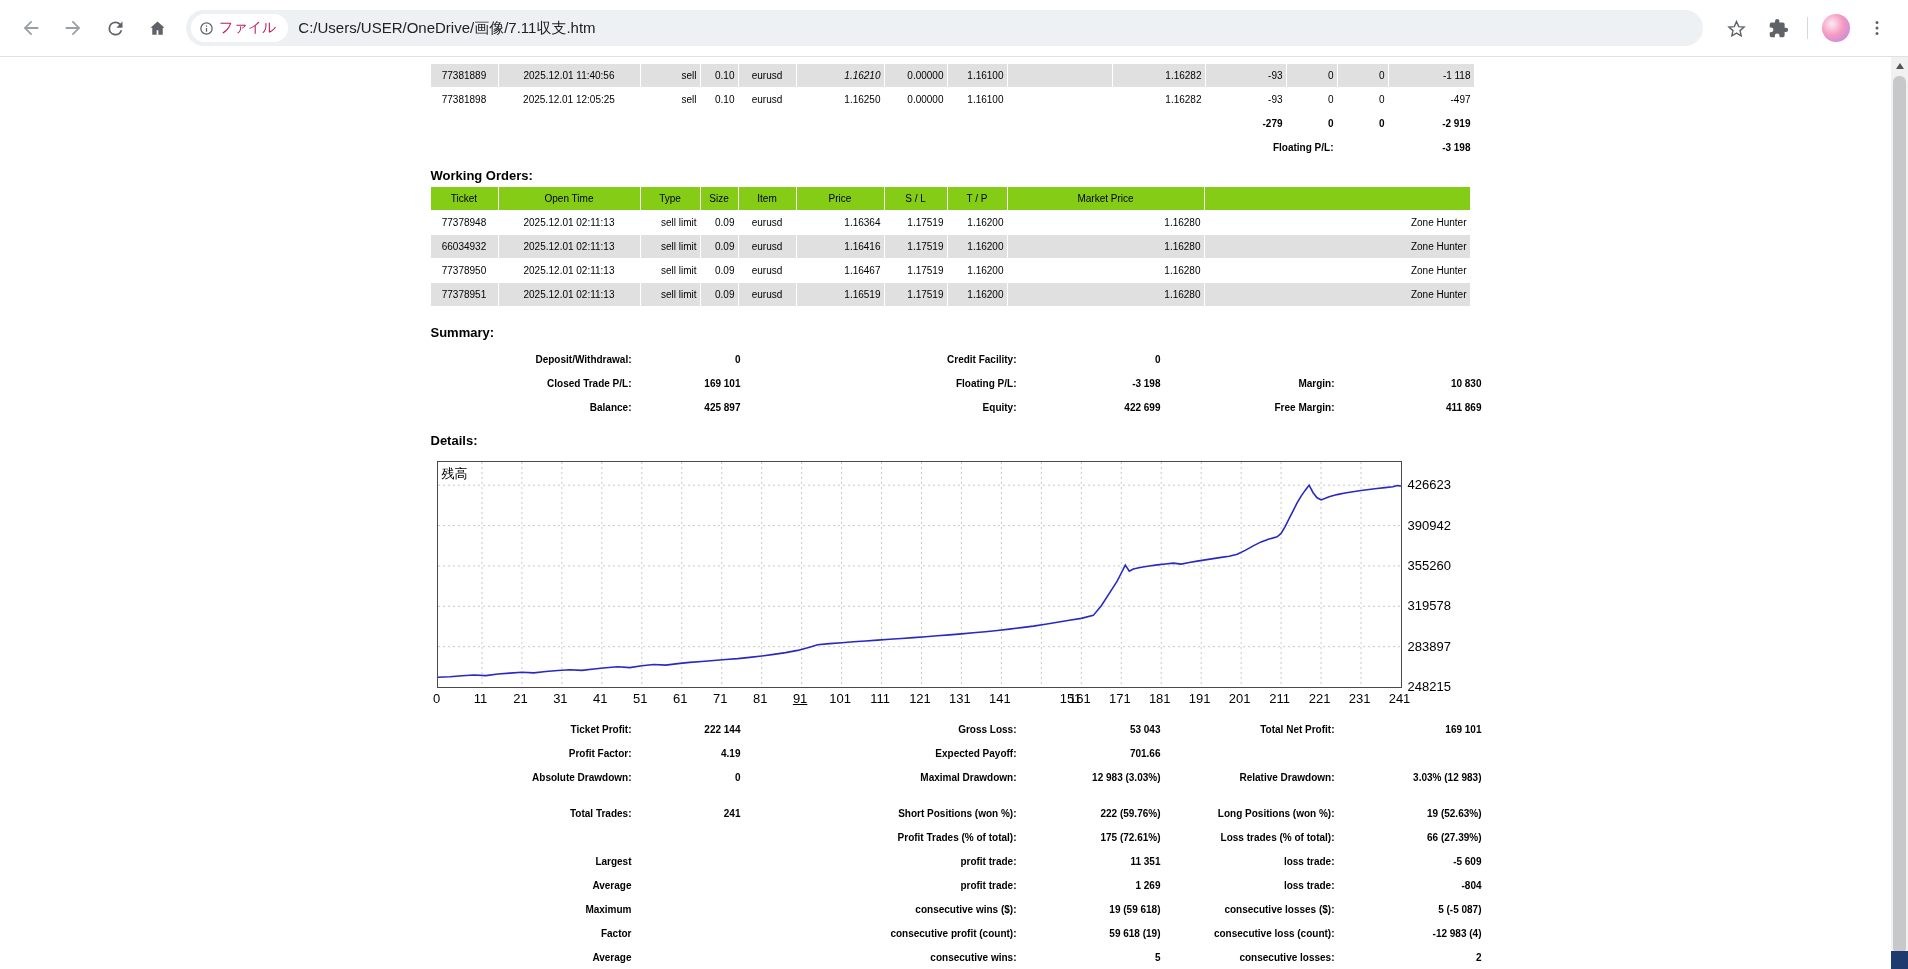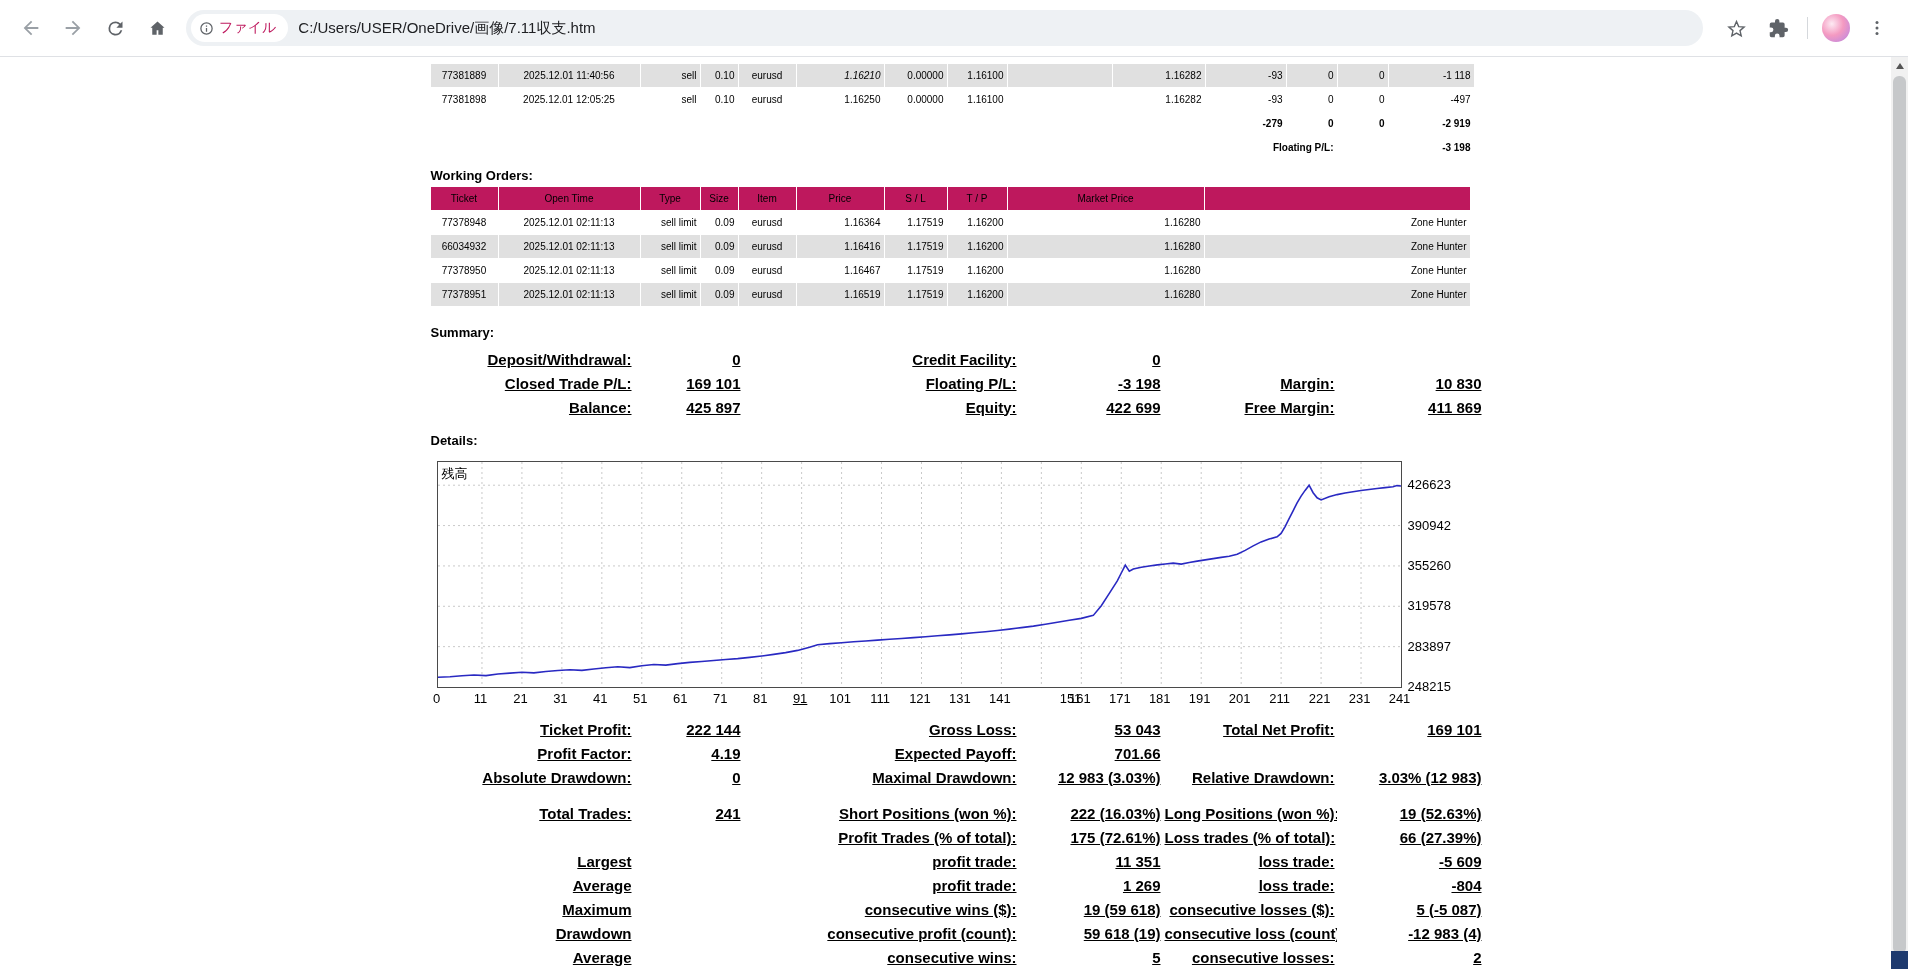--- a/index.html
+++ b/index.html
@@ -27,26 +27,26 @@
     border-bottom:6px solid #555;display:block;}
   .sb-thumb{position:absolute;top:19px;left:2px;width:13px;height:878px;background:#c6c8ca;
     border-radius:6px;cursor:pointer;}
   .sb-end{position:absolute;bottom:0;left:0;width:17px;height:18px;background:#1e3a6e;}
   
   .report{width:1032px;margin:6px auto 0;color:#000;}
   .trades{border-collapse:separate;border-spacing:1px;table-layout:fixed;width:1032px;
     font-size:10px;}
   .trades td{height:23px;padding:0 3px;white-space:nowrap;overflow:hidden;box-sizing:border-box;}
   .trades tr.gray td{background:#e0e0e0;}
-  .trades tr.hdr td{background:#be185d;text-align:center;}
+  .trades tr.hdr td{background:#84cc16;text-align:center;}
   .r{text-align:right;} .c{text-align:center;} .b{font-weight:bold;}
   .section-heading{font-size:13px;font-weight:bold;height:18px;margin:8px 0 0 1px;}
   .sh2{margin-top:18px;} .sh3{margin-top:14px;}
-  .pairs{width:1030px;border-collapse:collapse;table-layout:fixed;font-size:15px;
-    font-weight:bold;margin-top:4px;text-decoration:underline;}
+  .pairs{width:1030px;border-collapse:collapse;table-layout:fixed;font-size:10px;
+    font-weight:bold;margin-top:4px;}
   .pairs td{height:24px;padding:0 2px;text-align:right;white-space:nowrap;overflow:hidden;}
   .pairs tr.spacer td{height:12px;}
   
   .chart-wrap{position:relative;margin-top:10px;height:246px;}
   .chart-svg{position:absolute;left:7px;top:0;background:#fff;border:1px solid #4a4a4a;}
   .chart-title{position:absolute;left:12px;top:4px;font-size:13px;z-index:2;}
   .ylab{position:absolute;left:978px;width:70px;font-size:13px;text-align:left;}
   .xlab{position:absolute;top:230px;font-size:13px;transform:translateX(-50%);}
   svg .grid{stroke:#c9c9c9;stroke-width:1;stroke-dasharray:2,3;fill:none;}
   svg .bal{stroke:#2929c2;stroke-width:1.6;fill:none;}
@@ -360,21 +360,21 @@
             <td class="r b">Relative Drawdown:</td>
             <td class="r b">3.03% (12 983)</td>
           </tr>
           <tr class="spacer">
             <td class="r" colspan="6"></td>
           </tr>
           <tr>
             <td class="r b">Total Trades:</td>
             <td class="r b">241</td>
             <td class="r b">Short Positions (won %):</td>
-            <td class="r b">222 (16.03%)</td>
+            <td class="r b">222 (59.76%)</td>
             <td class="r b">Long Positions (won %):</td>
             <td class="r b">19 (52.63%)</td>
           </tr>
           <tr>
             <td class="r b"></td>
             <td class="r b"></td>
             <td class="r b">Profit Trades (% of total):</td>
             <td class="r b">175 (72.61%)</td>
             <td class="r b">Loss trades (% of total):</td>
             <td class="r b">66 (27.39%)</td>
@@ -397,21 +397,21 @@
           </tr>
           <tr>
             <td class="r b">Maximum</td>
             <td class="r b"></td>
             <td class="r b">consecutive wins ($):</td>
             <td class="r b">19 (59 618)</td>
             <td class="r b">consecutive losses ($):</td>
             <td class="r b">5 (-5 087)</td>
           </tr>
           <tr>
-            <td class="r b">Drawdown</td>
+            <td class="r b">Factor</td>
             <td class="r b"></td>
             <td class="r b">consecutive profit (count):</td>
             <td class="r b">59 618 (19)</td>
             <td class="r b">consecutive loss (count):</td>
             <td class="r b">-12 983 (4)</td>
           </tr>
           <tr>
             <td class="r b">Average</td>
             <td class="r b"></td>
             <td class="r b">consecutive wins:</td>

